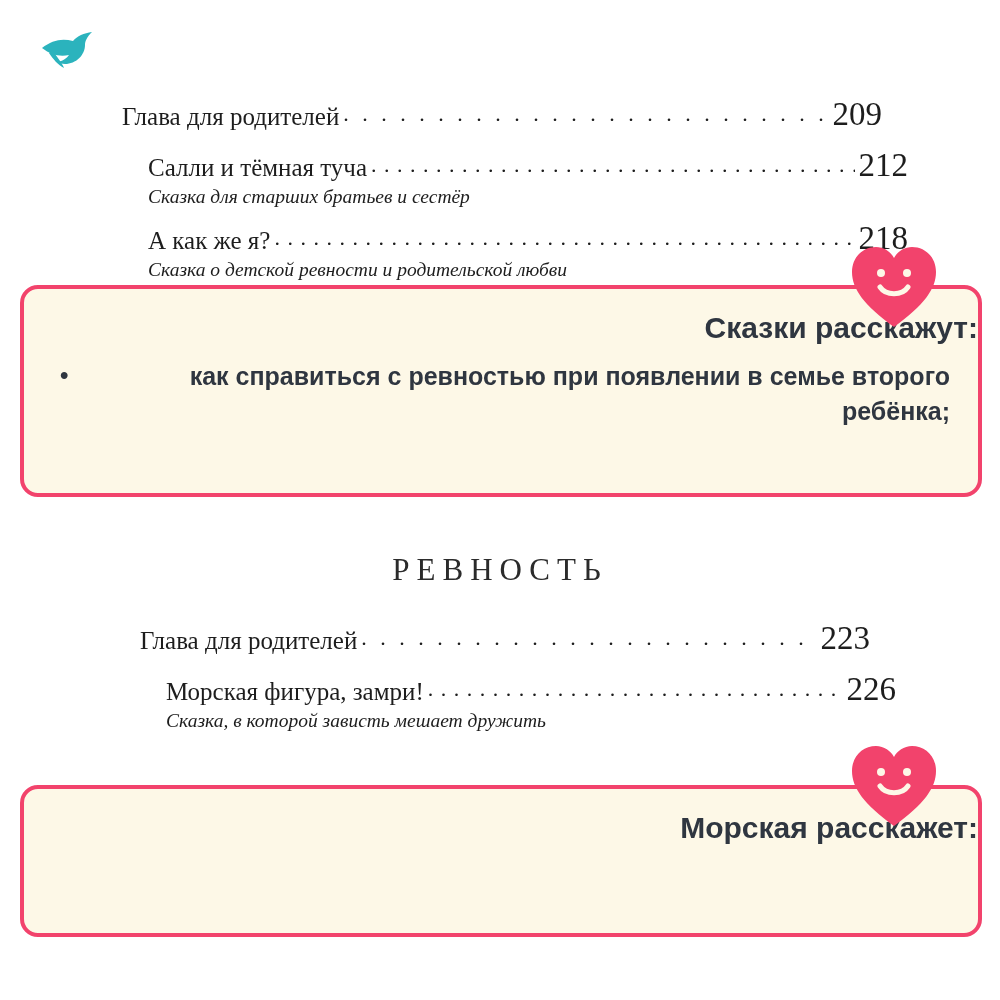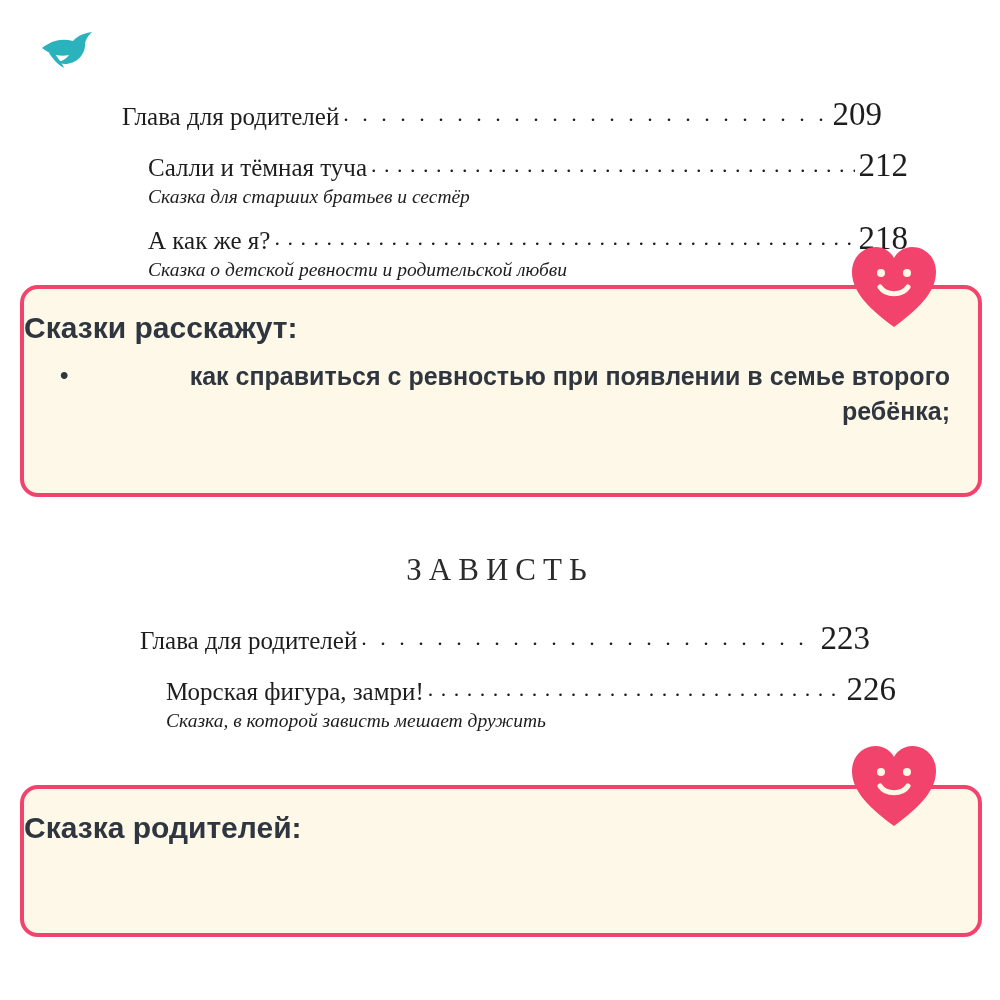--- a/index.html
+++ b/index.html
@@ -103,21 +103,21 @@
     background: #fdf8e7;
     border: 4px solid #f2436c;
     border-radius: 18px;
     box-sizing: border-box;
     font-family: "Liberation Sans", sans-serif;
   }
   #callout-1 { left: 20px; top: 285px; width: 962px; height: 212px; }
   #callout-2 { left: 20px; top: 785px; width: 962px; height: 152px; }
 
   .callout-title {
-    text-align: left;
+    text-align: right;
     font-weight: bold;
     font-size: 30px;
     color: #2f3640;
     margin-top: 22px;
   }
   .callout-list {
     margin: 14px 0 0 0;
     padding: 0 28px 0 34px;
     list-style: none;
   }
@@ -196,41 +196,41 @@
 
   <span id="heart-1" class="heart">
     <svg viewBox="0 0 92 86" width="92" height="86" aria-hidden="true">
       <path d="M46 84 C16 62 4 46 4 29 C4 14 15 4 28 4 C36 4 43 9 46 15 C49 9 56 4 64 4 C77 4 88 14 88 29 C88 46 76 62 46 84 Z" fill="#f2436c"></path>
       <circle cx="33" cy="30" r="4" fill="#fdf8e7"></circle>
       <circle cx="59" cy="30" r="4" fill="#fdf8e7"></circle>
       <path d="M32 44 C38 53 54 53 60 44" stroke="#fdf8e7" stroke-width="5" fill="none" stroke-linecap="round"></path>
     </svg>
   </span>
 
-  <div id="heading-zavist" class="section-heading">ЗАВИСТЬ</div>
+  <div id="heading-zavist" class="section-heading">РЕВНОСТЬ</div>
 
   <div id="toc-zavist" class="toc">
 
     <div class="toc-entry level1">
       <span class="title">Глава для родителей</span>
       <span class="leader"></span>
       <span class="page-num">223</span>
     </div>
     <div class="entry-gap"></div>
 
     <div class="toc-entry level2">
       <span class="title">Морская фигура, замри!</span>
       <span class="leader tight"></span>
       <span class="page-num">226</span>
     </div>
     <div class="subtitle">Сказка, в которой зависть мешает дружить</div>
   </div>
 
   <div id="callout-2" class="callout">
-    <div class="callout-title">Сказка родителей:</div>
+    <div class="callout-title">Морская расскажет:</div>
   </div>
 
   <span id="heart-2" class="heart">
     <svg viewBox="0 0 92 86" width="92" height="86" aria-hidden="true">
       <path d="M46 84 C16 62 4 46 4 29 C4 14 15 4 28 4 C36 4 43 9 46 15 C49 9 56 4 64 4 C77 4 88 14 88 29 C88 46 76 62 46 84 Z" fill="#f2436c"></path>
       <circle cx="33" cy="30" r="4" fill="#fdf8e7"></circle>
       <circle cx="59" cy="30" r="4" fill="#fdf8e7"></circle>
       <path d="M32 44 C38 53 54 53 60 44" stroke="#fdf8e7" stroke-width="5" fill="none" stroke-linecap="round"></path>
     </svg>
   </span>

